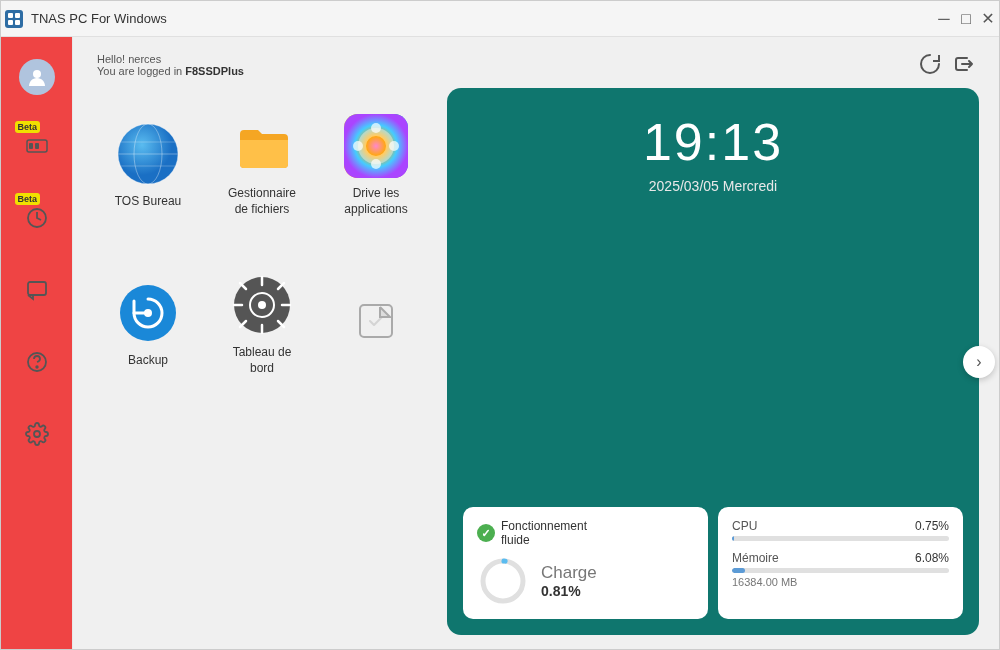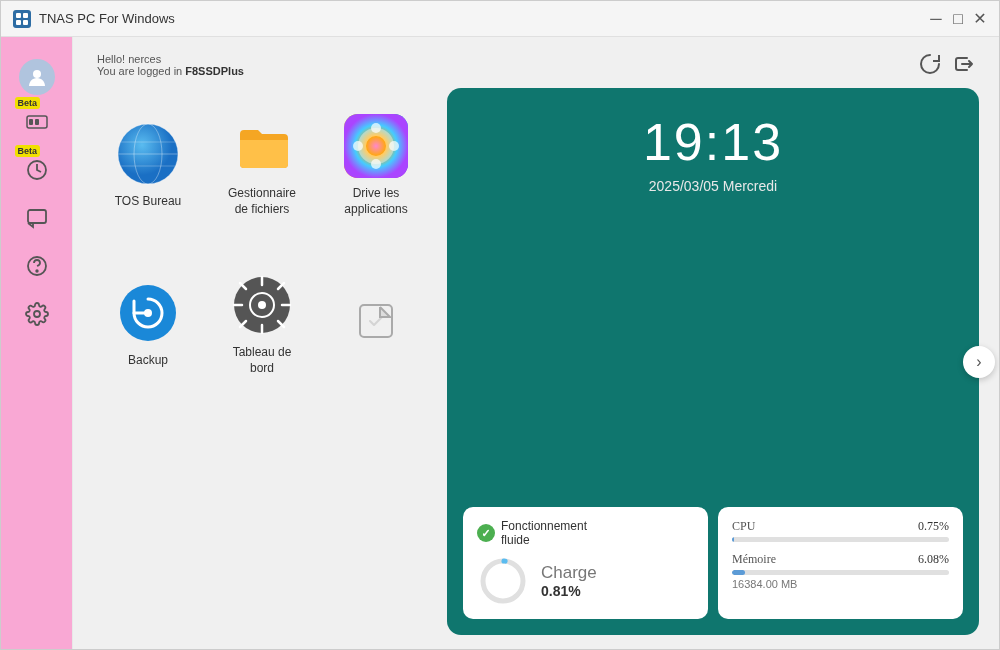--- a/index.html
+++ b/index.html
@@ -13,21 +13,21 @@
       position: relative;
     }
 
     
     .titlebar {
       display: flex;
       align-items: center;
       justify-content: space-between;
       background: #f5f5f5;
       height: 36px;
-      padding: 0 12px;
+      padding: 0 4px;
       border-bottom: 1px solid #e0e0e0;
     }
     .titlebar-left {
       display: flex;
       align-items: center;
       gap: 8px;
     }
     .titlebar-logo {
       width: 18px;
       height: 18px;
@@ -62,26 +62,26 @@
 
     
     .main-layout {
       display: flex;
       height: 614px;
     }
 
     
     .sidebar {
       width: 72px;
-      background: #f9a8d4;
+      background: #ef4444;
       display: flex;
       flex-direction: column;
       align-items: center;
       padding: 16px 0;
-      gap: 0;
+      gap: 24px;
       border-right: 1px solid #e8e8e8;
     }
     .sidebar-item {
       width: 48px;
       height: 48px;
       display: flex;
       flex-direction: column;
       align-items: center;
       justify-content: center;
       cursor: pointer;
@@ -311,21 +311,20 @@
       gap: 10px;
     }
     .stat-row {
       display: flex;
       flex-direction: column;
       gap: 3px;
     }
     .stat-row-header {
       display: flex;
       justify-content: space-between;
-      font-family: Liberation Serif, serif;
     }
     .stat-name {
       font-size: 12px;
       color: #555;
     }
     .stat-pct {
       font-size: 12px;
       color: #333;
       font-weight: 500;
     }

